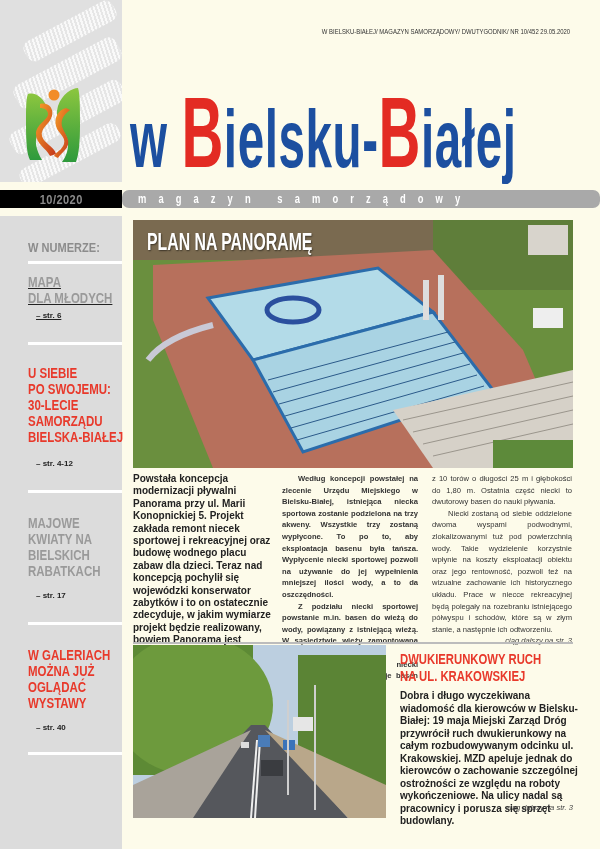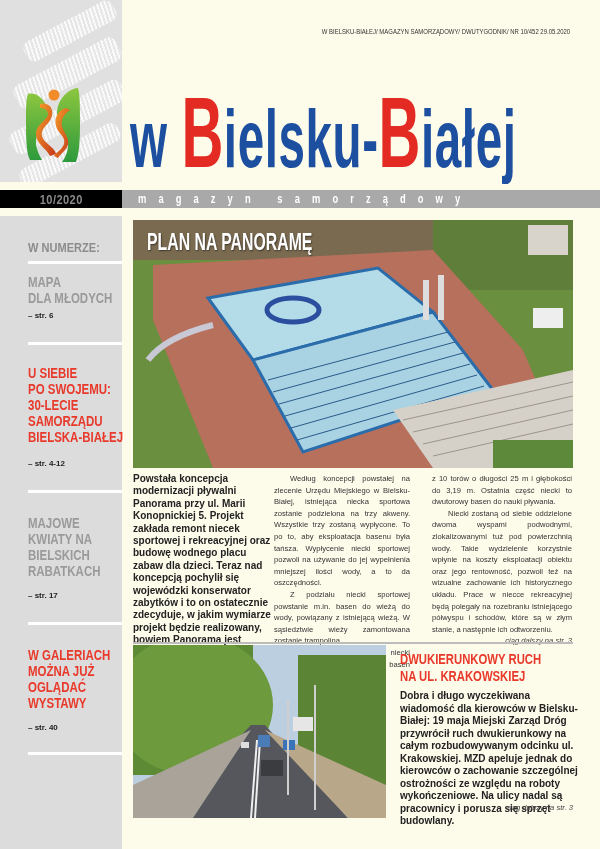--- a/index.html
+++ b/index.html
@@ -17,41 +17,41 @@
   .white-gap { position: absolute; left: 0; top: 182px; width: 122px; height: 8px; background: #fdfbea; }
   .white-gap2 { position: absolute; left: 0; top: 208px; width: 122px; height: 8px; background: #fdfbea; }
 
   .toc { position: absolute; left: 28px; top: 240px; width: 94px; }
   .toc-header { font-weight: bold; font-size: 13px; color: #8c8c8c; transform: scaleX(0.85); transform-origin: left; white-space: nowrap; }
   .toc-divider { height: 3px; background: #fff; margin: 6px -0px 8px -0px; width: 94px; }
   .toc-item { margin-bottom: 0; }
   .toc-title { font-weight: bold; font-size: 14px; line-height: 16px; transform: scaleX(0.82); transform-origin: left; white-space: nowrap; }
   .toc-title.gray { color: #9a9a9a; }
   .toc-title.red { color: #e8392b; }
-  .toc-page { font-size: 8px; color: #222; margin-top: 5px; font-weight: bold; }
+  .toc-page { font-size: 8px; color: #222; margin-top: 5px; font-weight: bold; margin-left: 8px; }
 
   
   .topline { position: absolute; right: 30px; top: 28px; font-size: 7px; color: #333; transform: scaleX(0.85); transform-origin: right; white-space: nowrap; }
   .masthead { position: absolute; left: 130px; top: 70px; height: 110px; display: flex; align-items: flex-end; white-space: nowrap; }
   .mh { font-family: "Liberation Sans", sans-serif; font-weight: bold; color: #1c4fa0; font-size: 82px; line-height: 82px; transform: scaleX(0.58); transform-origin: left bottom; letter-spacing: 1px; display: inline-block; }
   .mh .red { color: #e32b23; font-size: 100px; }
 
-  .magbar { position: absolute; left: 122px; top: 190px; width: 478px; height: 18px; background: #a9a9a9; display: flex; align-items: center; padding-left: 16px; }
+  .magbar { position: absolute; left: 122px; top: 190px; width: 478px; height: 18px; background: #a9a9a9; display: flex; align-items: center; padding-left: 16px; border-radius: 7px; }
   .magbar span { color: #fff; font-size: 12px; letter-spacing: 15.5px; transform: scaleX(0.78); transform-origin: left; white-space: nowrap; font-weight: bold; }
 
   
   .photo1 { position: absolute; left: 133px; top: 220px; width: 440px; height: 248px; overflow: hidden; background: #404040; }
   .photo1-title { position: absolute; left: 14px; top: 8px; font-weight: bold; font-size: 24px; color: #fff; transform: scaleX(0.66); transform-origin: left; white-space: nowrap; text-shadow: 1px 1px 2px rgba(0,0,0,0.5); }
 
   
   .lead { position: absolute; left: 133px; top: 473px; width: 145px; font-weight: bold; font-size: 10px; line-height: 12.4px; color: #222; }
   .col { position: absolute; top: 473px; font-size: 7.6px; line-height: 11.6px; color: #333; text-align: justify; }
   .col p { text-indent: 16px; }
   .col p.noind { text-indent: 0; }
-  .col2 { left: 274px; width: 136px; }
+  .col2 { left: 282px; width: 136px; font-weight: bold; }
   .col3 { left: 432px; width: 140px; }
   .cont { font-style: italic; font-size: 7.6px; color: #444; text-align: right; }
   .hr { position: absolute; left: 133px; top: 642px; width: 440px; height: 2px; background: #bcbcbc; }
 
   .photo2 { position: absolute; left: 133px; top: 645px; width: 253px; height: 173px; overflow: hidden; background: #b8cbdc; }
 
   .art2-title { position: absolute; left: 400px; top: 651px; width: 190px; font-weight: bold; font-size: 14.5px; line-height: 17px; color: #e8392b; transform: scaleX(0.78); transform-origin: left; white-space: nowrap; }
   .art2-body { position: absolute; left: 400px; top: 690px; width: 185px; font-weight: bold; font-size: 10px; line-height: 12.5px; color: #222; }
   .art2-cont { position: absolute; left: 400px; top: 803px; width: 173px; }
 </style>
@@ -85,21 +85,21 @@
 <div class="white-gap"></div>
 <div class="issue-box">
   <span class="issue-num">10/2020</span>
 </div>
 <div class="white-gap2"></div>
 
 <div class="toc">
   <div class="toc-header">W NUMERZE:</div>
   <div class="toc-divider"></div>
 
-  <div class="toc-item" style="margin-top:10px;">
+  <div class="toc-item" style="margin-top:10px;text-decoration:underline;">
     <div class="toc-title gray">MAPA</div>
     <div class="toc-title gray">DLA MŁODYCH</div>
     <div class="toc-page">– str. 6</div>
   </div>
   <div class="toc-divider" style="margin-top:22px;margin-bottom:20px;"></div>
 
   <div class="toc-item">
     <div class="toc-title red">U SIEBIE</div>
     <div class="toc-title red">PO SWOJEMU:</div>
     <div class="toc-title red">30-LECIE</div>
@@ -172,21 +172,21 @@
   <div class="photo1-title">PLAN NA PANORAMĘ</div>
 </div>
 
 <div class="lead">Powstała koncepcja modernizacji pływalni Panorama przy ul. Marii Konopnickiej 5. Projekt zakłada remont niecek sportowej i rekreacyjnej oraz budowę wodnego placu zabaw dla dzieci. Teraz nad koncepcją pochylił się wojewódzki konserwator zabytków i to on ostatecznie zdecyduje, w jakim wymiarze projekt będzie realizowany, bowiem Panorama jest obiektem zabytkowym.</div>
 <div class="col col2">
   <p>Według koncepcji powstałej na zlecenie Urzędu Miejskiego w Bielsku-Białej, istniejąca niecka sportowa zostanie podzielona na trzy akweny. Wszystkie trzy zostaną wypłycone. To po to, aby eksploatacja basenu była tańsza. Wypłycenie niecki sportowej pozwoli na używanie do jej wypełnienia mniejszej ilości wody, a to da oszczędności.</p>
   <p>Z podziału niecki sportowej powstanie m.in. basen do wieżą do wody, powiązany z istniejącą wieżą. W sąsiedztwie wieży zamontowana zostanie trampolina.</p>
   <p>W środkowej części niecki sportowej projekt przewiduje basen pływacki złożony</p>
 </div>
 <div class="col col3">
-  <p class="noind">z 10 torów o długości 25 m i głębokości do 3,19 m. Ostatnia część niecki to dwutorowy basen do nauki pływania.</p>
+  <p class="noind">z 10 torów o długości 25 m i głębokości do 1,80 m. Ostatnia część niecki to dwutorowy basen do nauki pływania.</p>
   <p>Niecki zostaną od siebie oddzielone dwoma wyspami podwodnymi, zlokalizowanymi tuż pod powierzchnią wody. Takie wydzielenie korzystnie wpłynie na koszty eksploatacji obiektu oraz jego rentowność, pozwoli też na wizualne zachowanie ich historycznego układu. Prace w niecce rekreacyjnej będą polegały na rozebraniu istniejącego półwyspu i schodów, które są w złym stanie, a następnie ich odtworzeniu.</p>
   <div class="cont">ciąg dalszy na str. 3</div>
 </div>
 <div class="hr"></div>
 
 <div class="photo2">
   <svg width="253" height="173" viewBox="0 0 253 173">
     <rect width="253" height="173" fill="#bccfe0"></rect>
     <rect x="0" y="0" width="120" height="130" fill="#5d8a35"></rect>
     <ellipse cx="60" cy="60" rx="80" ry="70" fill="#6d9a3d"></ellipse>

